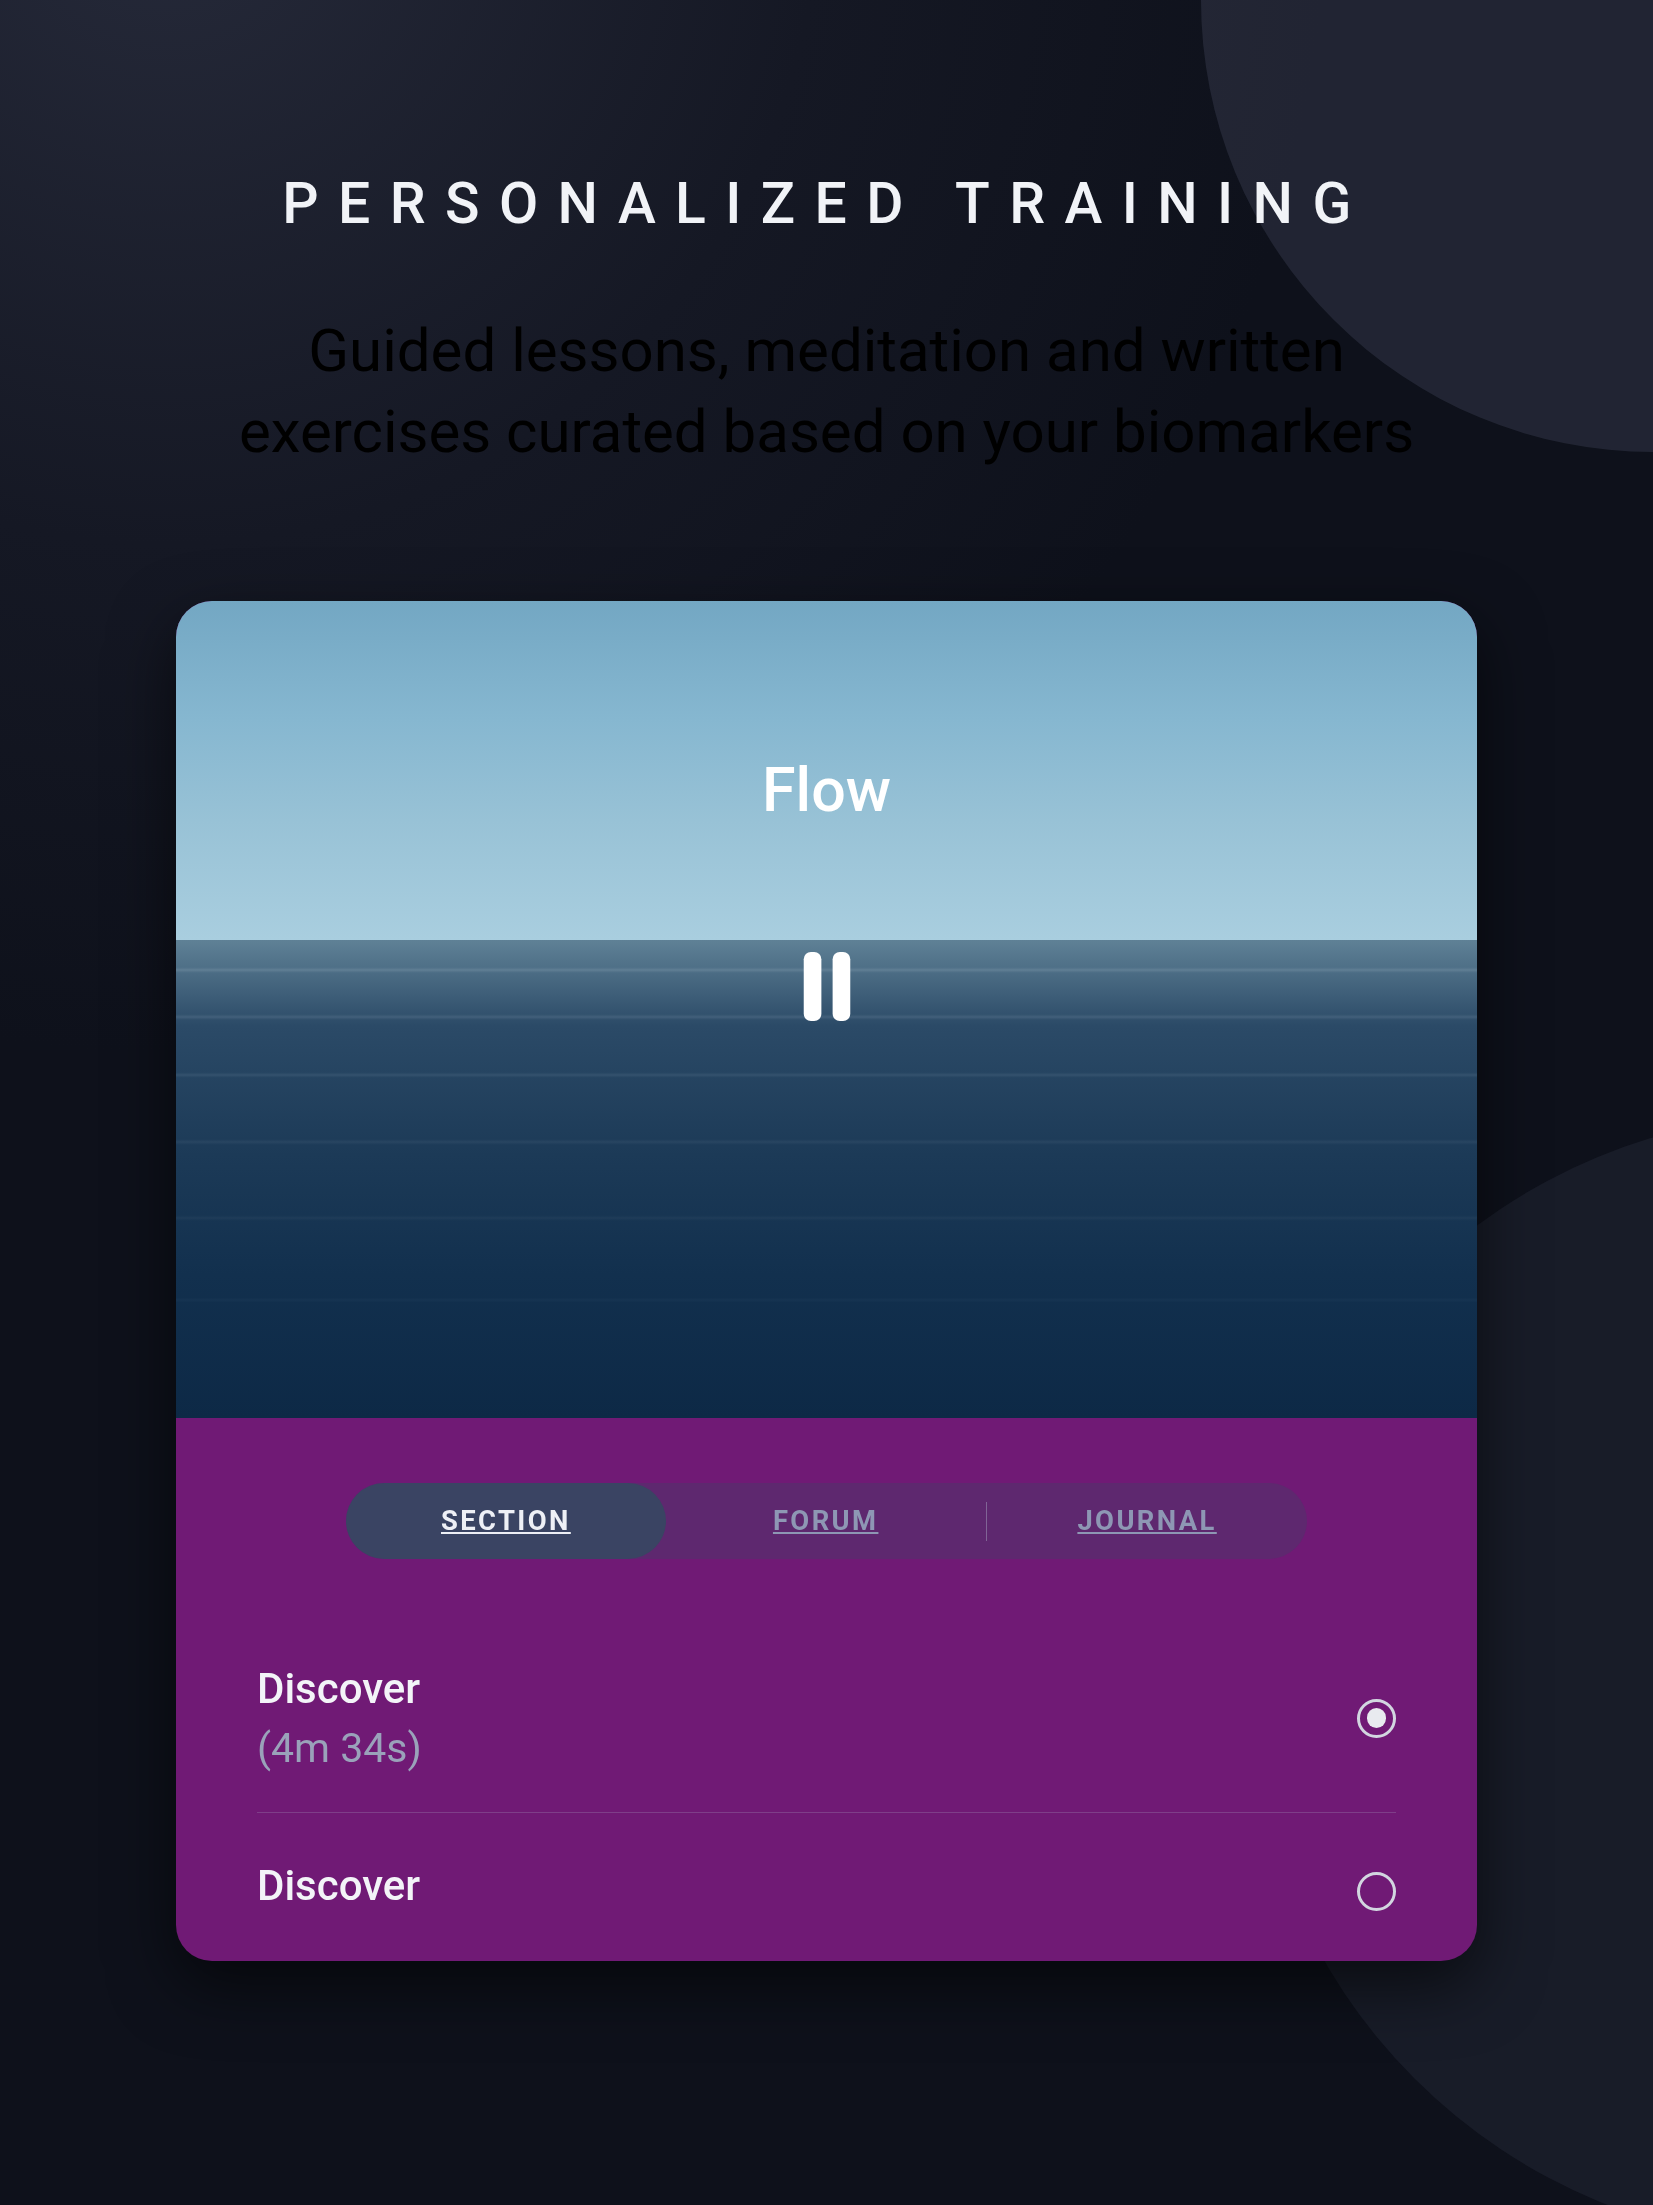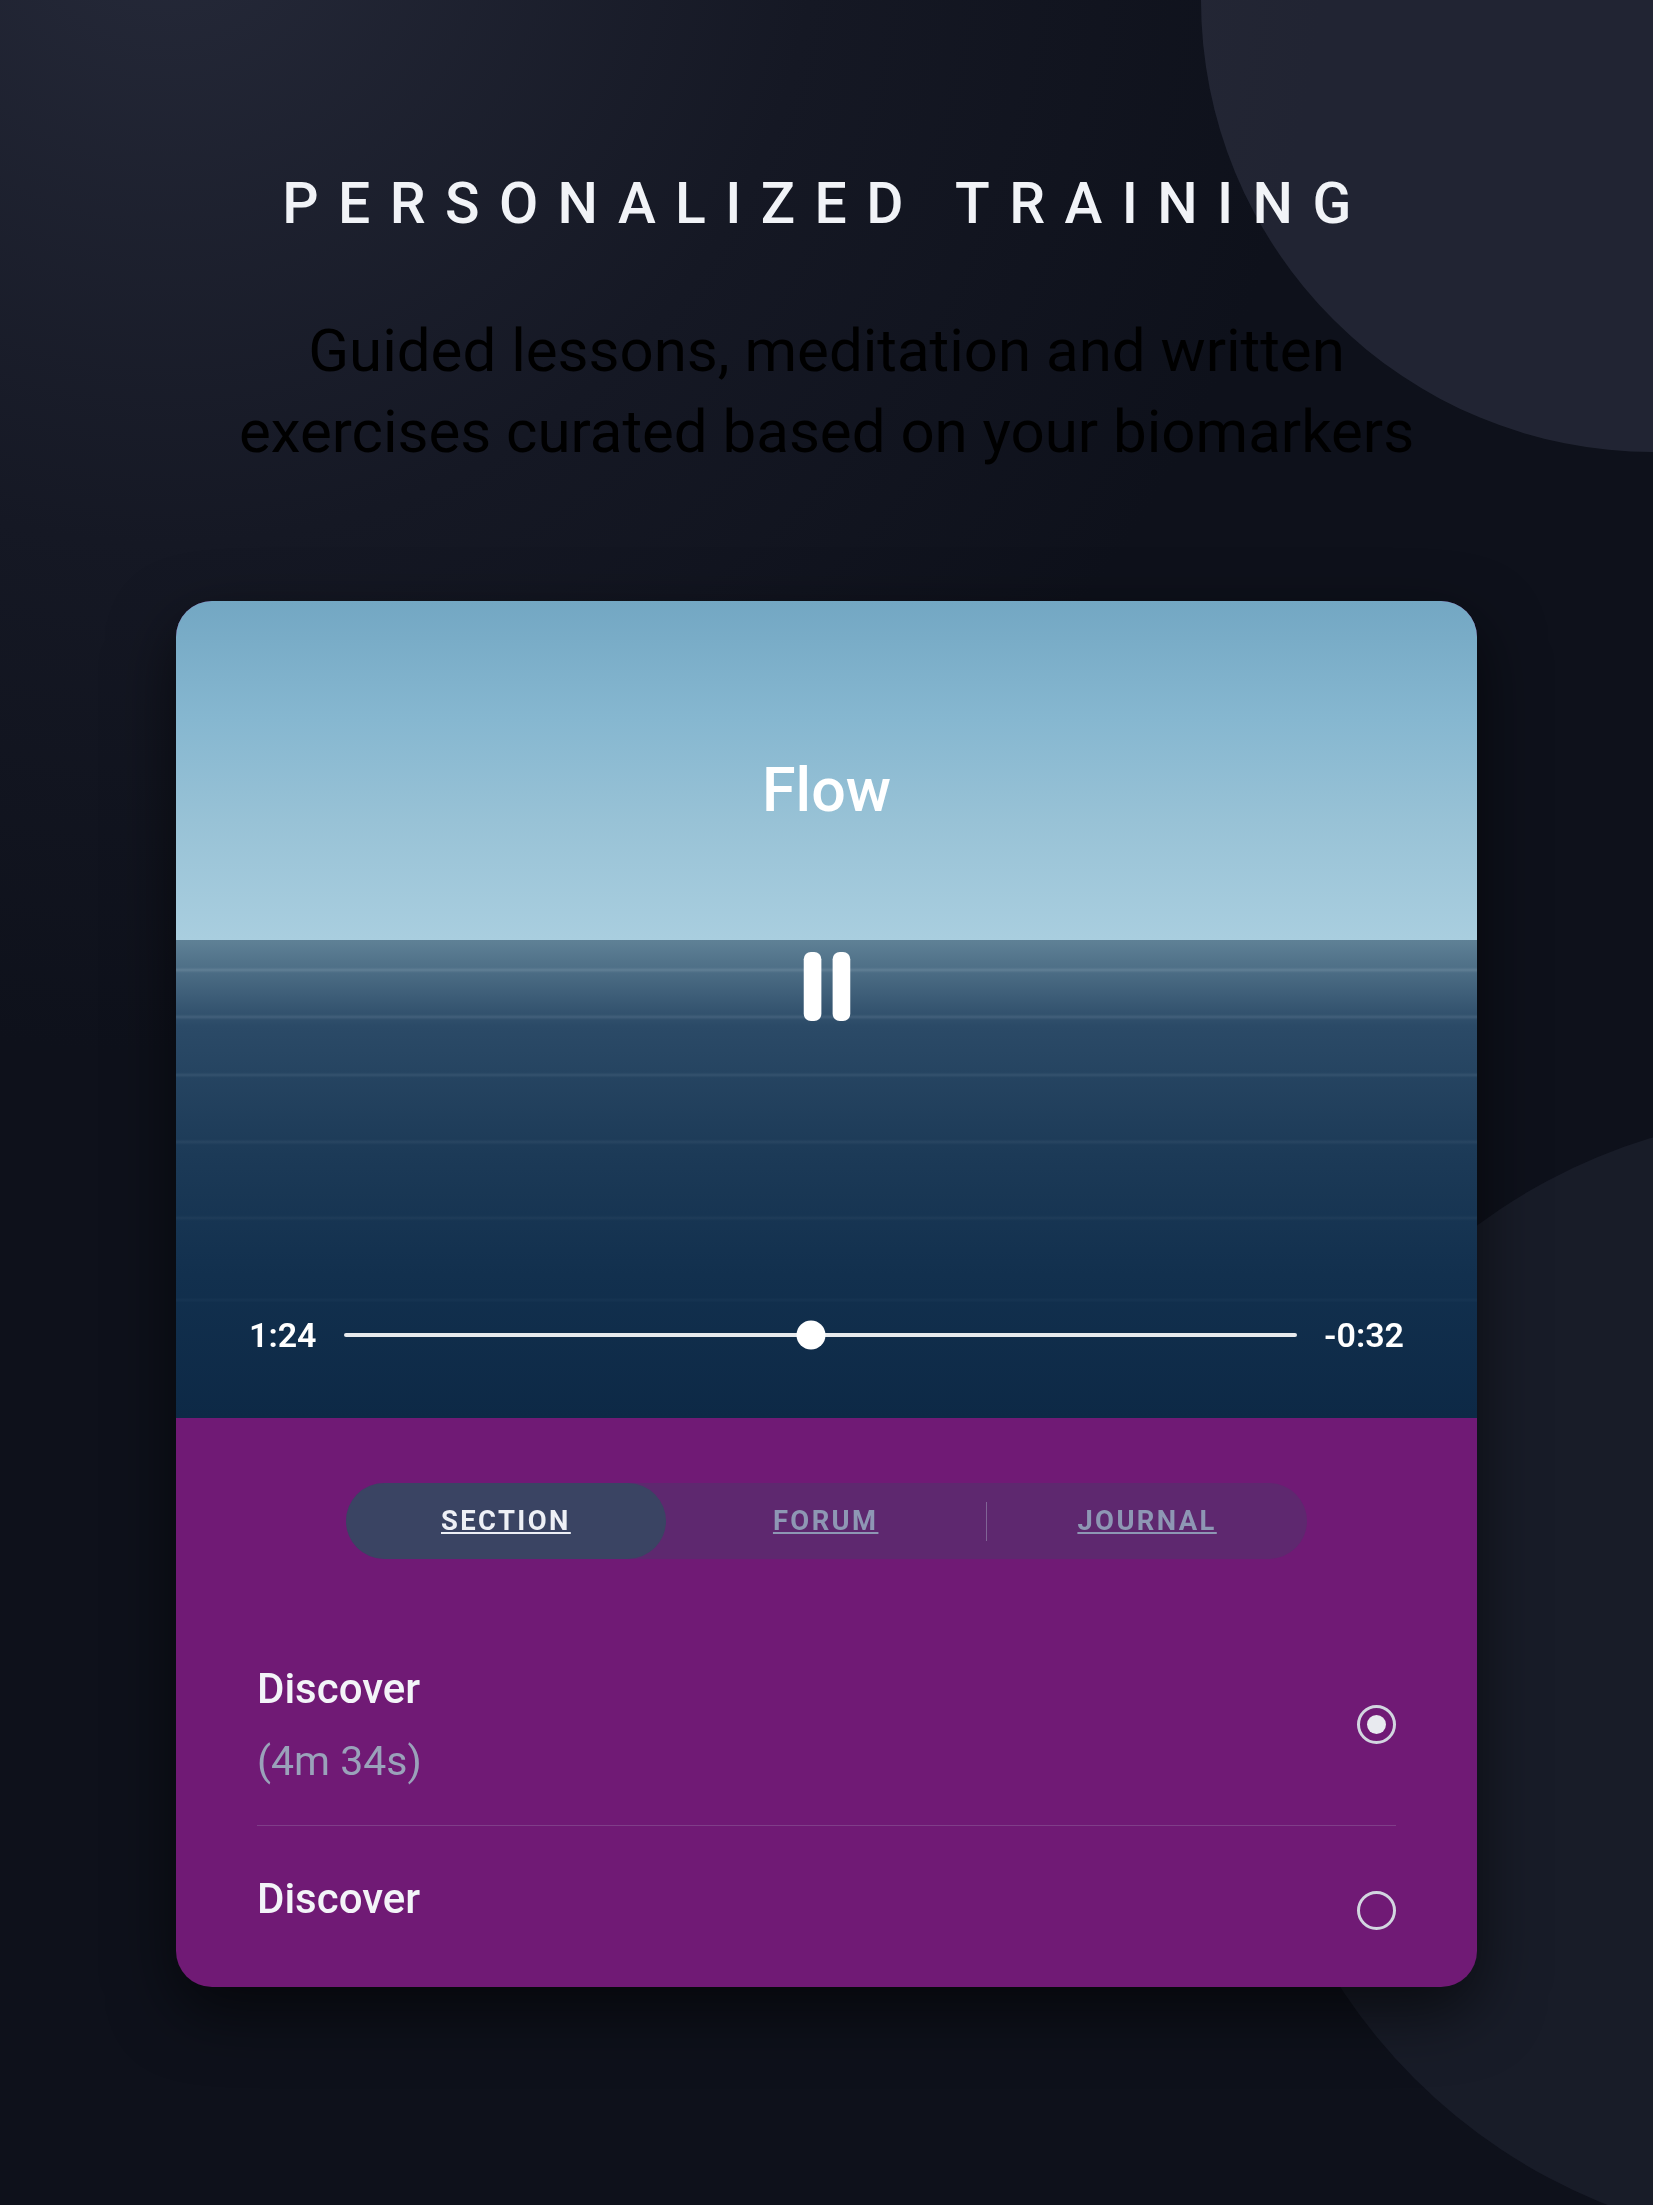--- a/index.html
+++ b/index.html
@@ -148,21 +148,21 @@
   }
 
   .list { margin-top: 57px; }
   .row {
     display: flex; align-items: center; justify-content: space-between;
     padding: 48px 0 40px;
     border-bottom: 0.8px solid rgba(180,190,210,0.22);
     cursor: pointer;
   }
   .row:last-child { border-bottom: none; }
-  .row-text { display: flex; flex-direction: column; gap: 24px; }
+  .row-text { display: flex; flex-direction: column; gap: 11px; }
   .row-title { font-size: 42px; font-weight: 500; color: #f3f4f8; }
   .row-dur   { font-size: 41px; font-weight: 400; color: #9aa2ba; }
   .radio {
     width: 39px; height: 39px; border-radius: 50%;
     border: 3.2px solid #d2d6e0;
     display: flex; align-items: center; justify-content: center;
     flex-shrink: 0;
   }
   .radio .dot { width: 19.4px; height: 19.4px; border-radius: 50%; background: #e8eaef; }
 </style>
@@ -192,27 +192,20 @@
 
       <div class="track-title">Flow</div>
 
       <button class="pause-btn">
         <svg width="57" height="69" viewBox="0 0 70 86">
           <rect x="6" y="0" width="22" height="86" rx="9" fill="#ffffff"></rect>
           <rect x="42" y="0" width="22" height="86" rx="9" fill="#ffffff"></rect>
         </svg>
       </button>
 
-      <div class="scrub-row">
-        <span>1:24</span>
-        <div class="scrub-track">
-          <div class="scrub-thumb" style="left:49%"></div>
-        </div>
-        <span>-0:32</span>
-      </div>
     </div>
 
     <div class="panel">
 
       <div class="seg">
         <div class="seg-item active">
           <span>SECTION</span>
         </div>
         <div class="seg-item">
           <span>FORUM</span>

